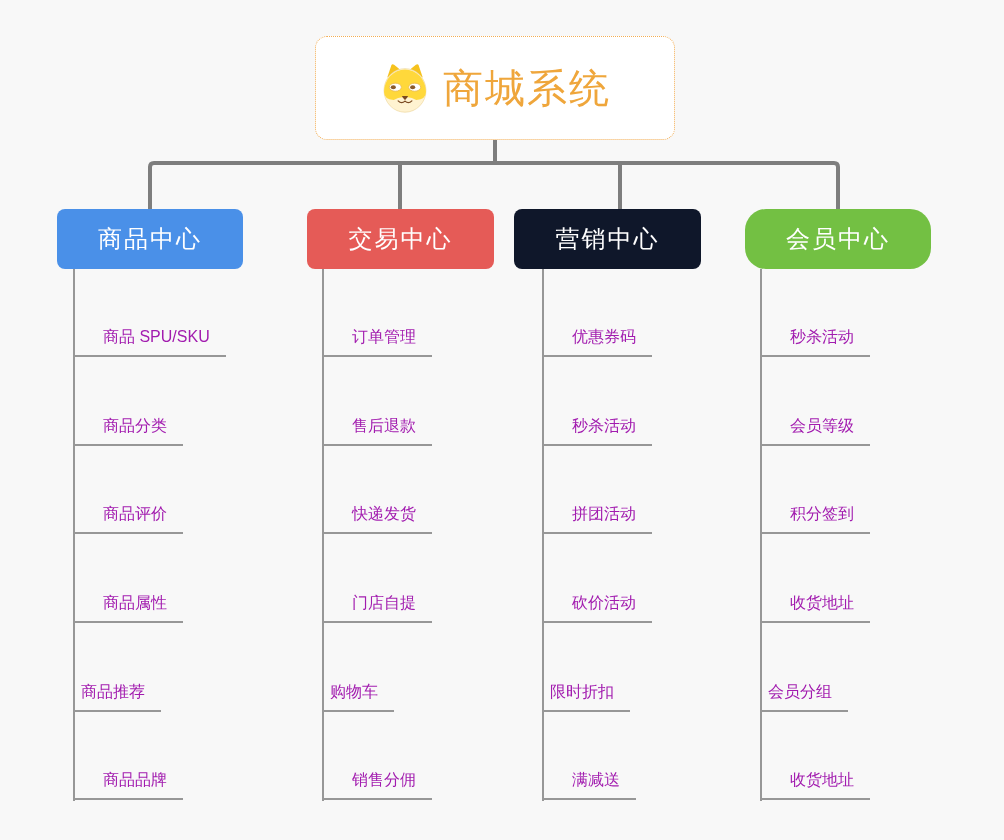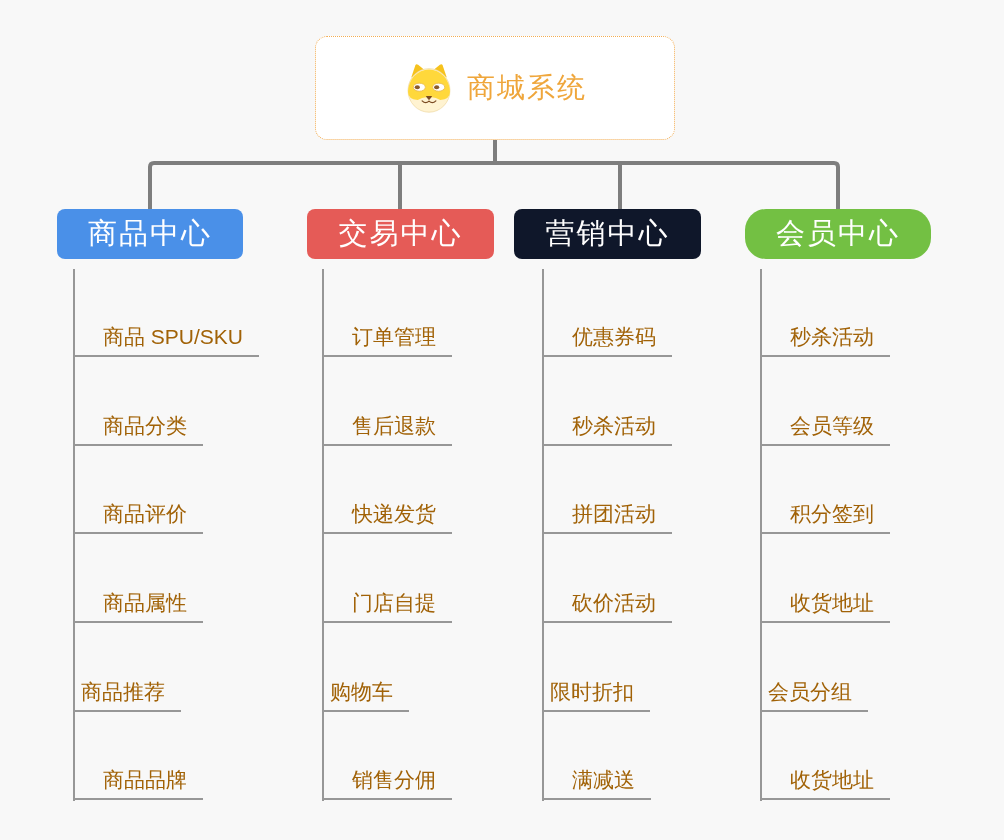--- a/index.html
+++ b/index.html
@@ -6,46 +6,46 @@
   .canvas{position:relative;width:1004px;height:840px;background:#f8f8f8;overflow:hidden;}
   .connectors{position:absolute;left:0;top:0;pointer-events:none;}
 
   
   .root-node{
     position:absolute;left:315px;top:36px;width:360px;height:104px;
     background:#ffffff;border:1px dotted #f3ae55;border-radius:12px;
     display:flex;align-items:center;justify-content:center;gap:12px;
     box-sizing:border-box;cursor:pointer;
   }
-  .root-title{font-size:28px;color:#efa63b;letter-spacing:2px;white-space:nowrap;}
+  .root-title{font-size:40px;color:#efa63b;letter-spacing:2px;white-space:nowrap;}
   .dog-icon{width:52px;height:50px;display:block;}
 
   
   .branch-header{
-    position:absolute;top:209px;height:50px;border-radius:8px;
+    position:absolute;top:209px;height:60px;border-radius:8px;
     display:flex;align-items:center;justify-content:center;
-    color:#ffffff;font-size:29px;letter-spacing:2px;white-space:nowrap;
+    color:#ffffff;font-size:24px;letter-spacing:2px;white-space:nowrap;
     cursor:pointer;box-sizing:border-box;font-family:Liberation Serif, serif;
   }
   .hdr-0{left:57px;width:186px;background:#4a90e8;}
   .hdr-1{left:307px;width:187px;background:#e55b57;}
   .hdr-2{left:514px;width:187px;background:#0f172a;}
   .hdr-3{left:745px;width:186px;background:#73c043;border-radius:21px;}
 
   
   .trunk{position:absolute;top:269px;width:2px;height:532px;background:#979797;}
   .trunk-0{left:73px;}
   .trunk-1{left:322px;}
   .trunk-2{left:542px;}
   .trunk-3{left:760px;}
 
   
   .item{
     position:absolute;
-    font-size:21px;color:#a16207;line-height:30px;
+    font-size:16px;color:#a21caf;line-height:30px;
     padding:0 16px 3px 30px;
     border-bottom:2px solid #979797;
     white-space:nowrap;cursor:pointer;
   }
   .col-0{left:73px;}
   .col-1{left:322px;}
   .col-2{left:542px;}
   .col-3{left:760px;}
   .row-0{top:322px;}
   .row-1{top:411px;}

